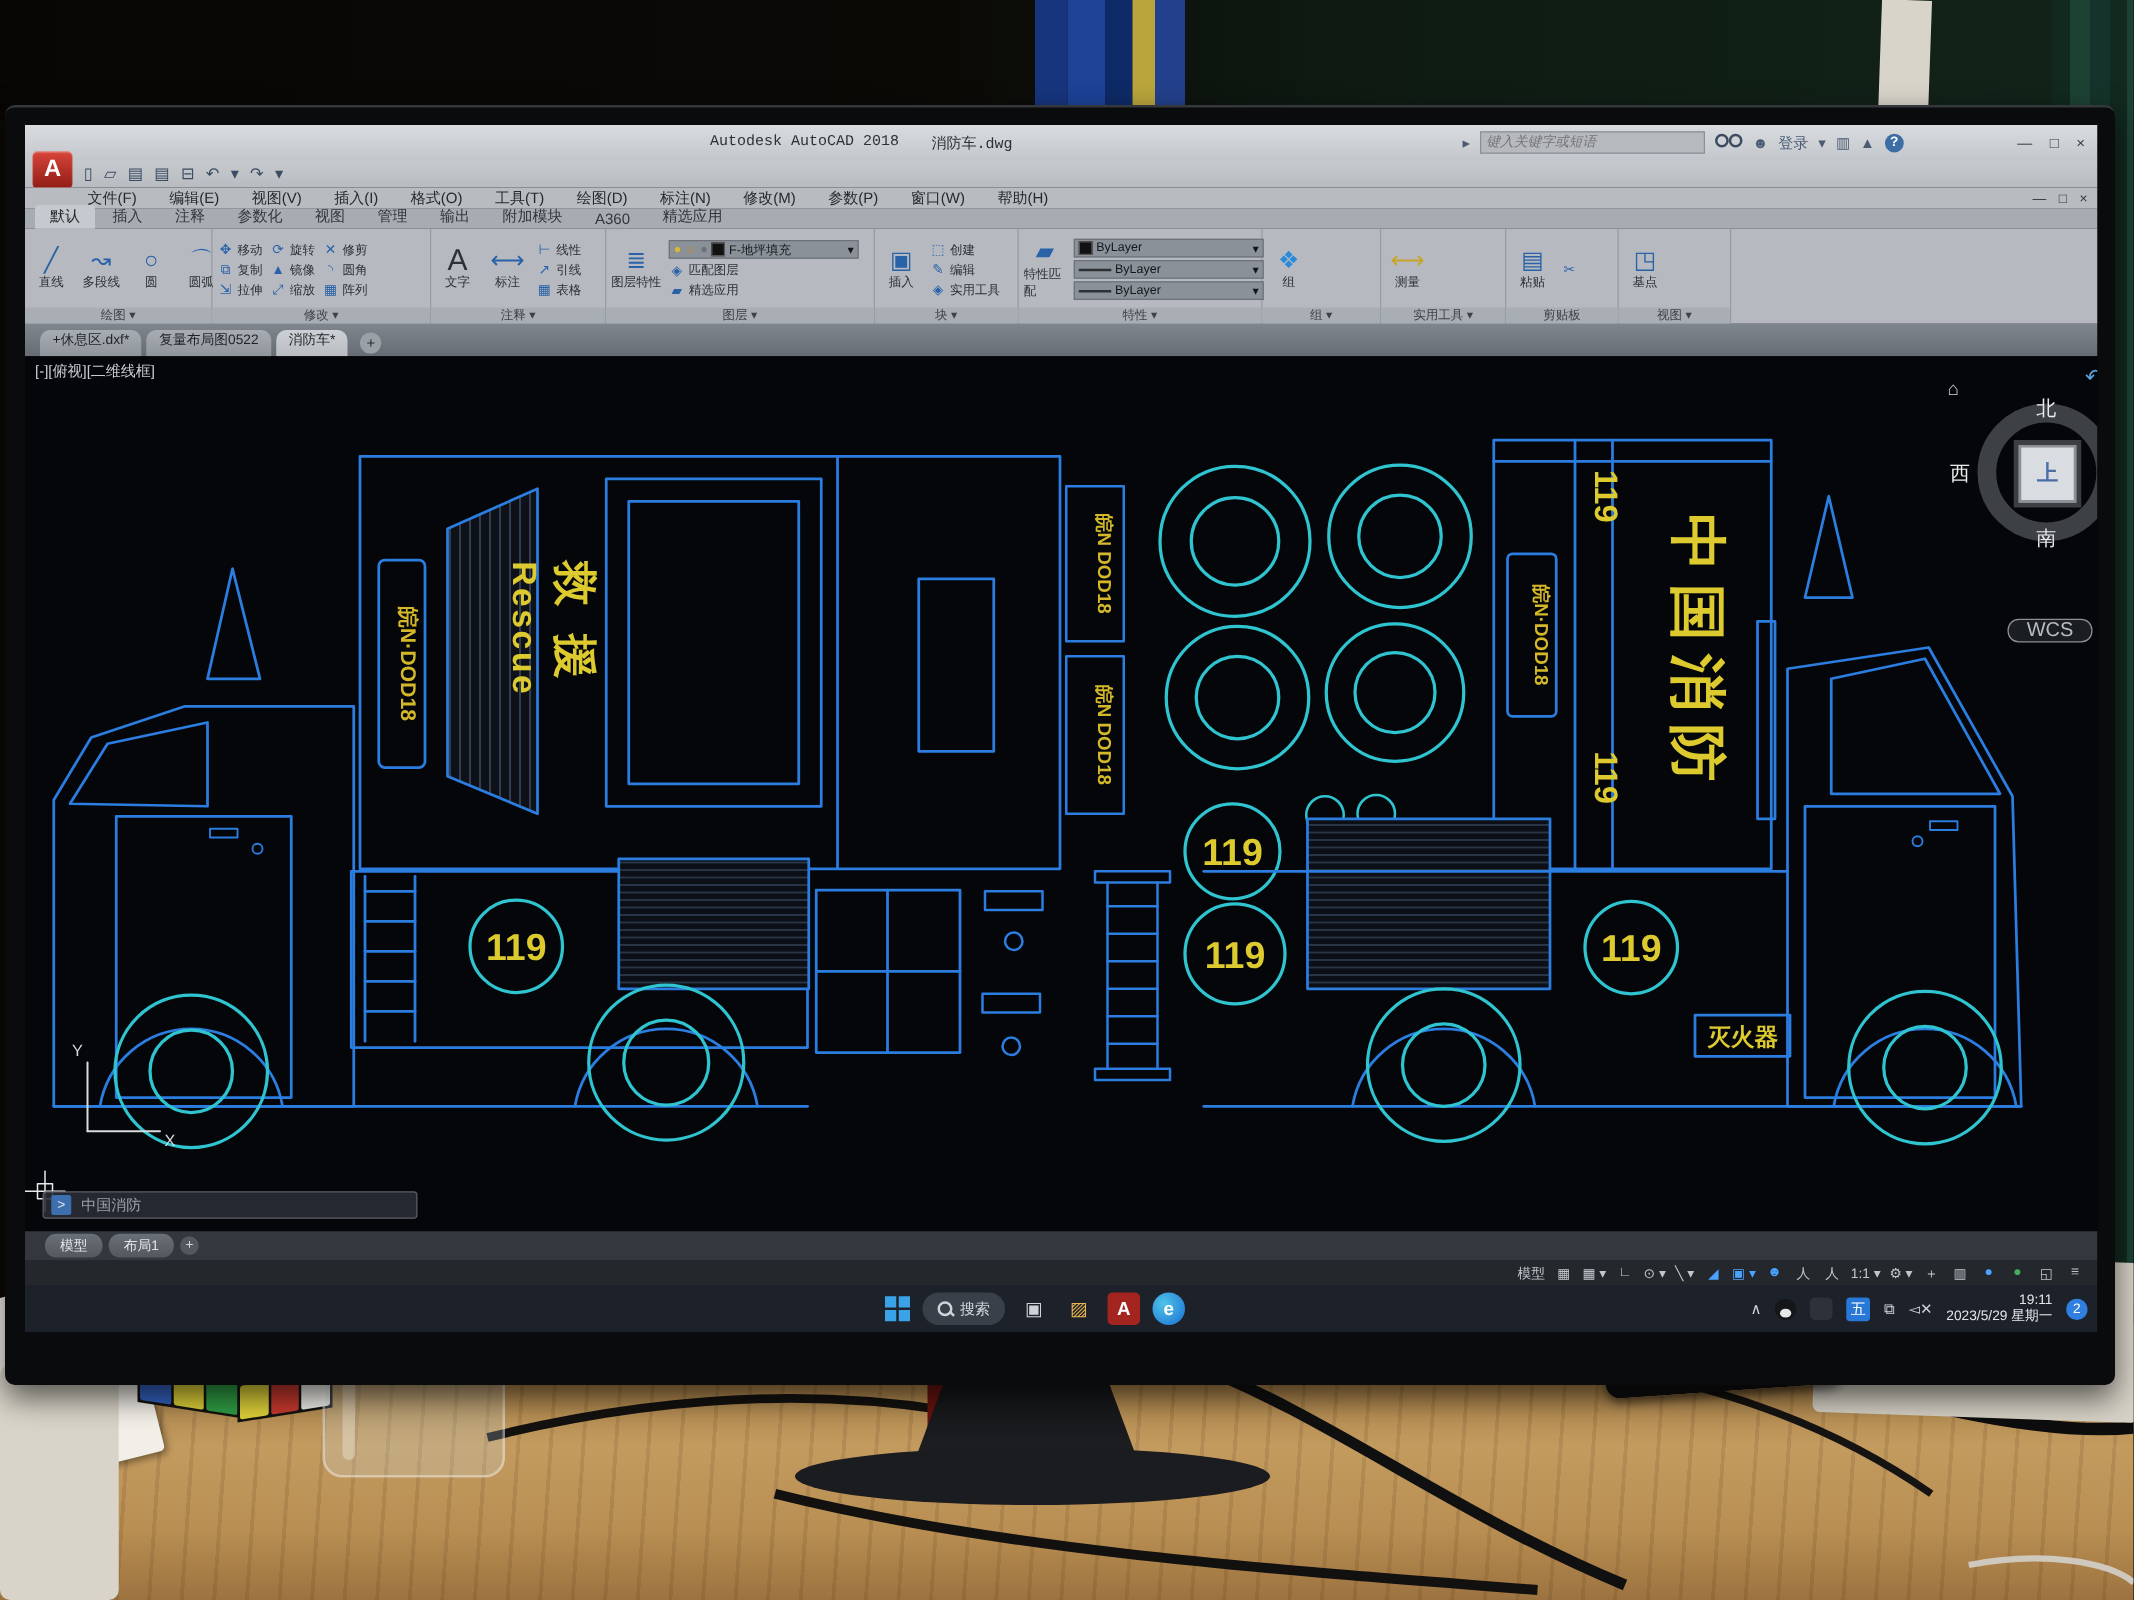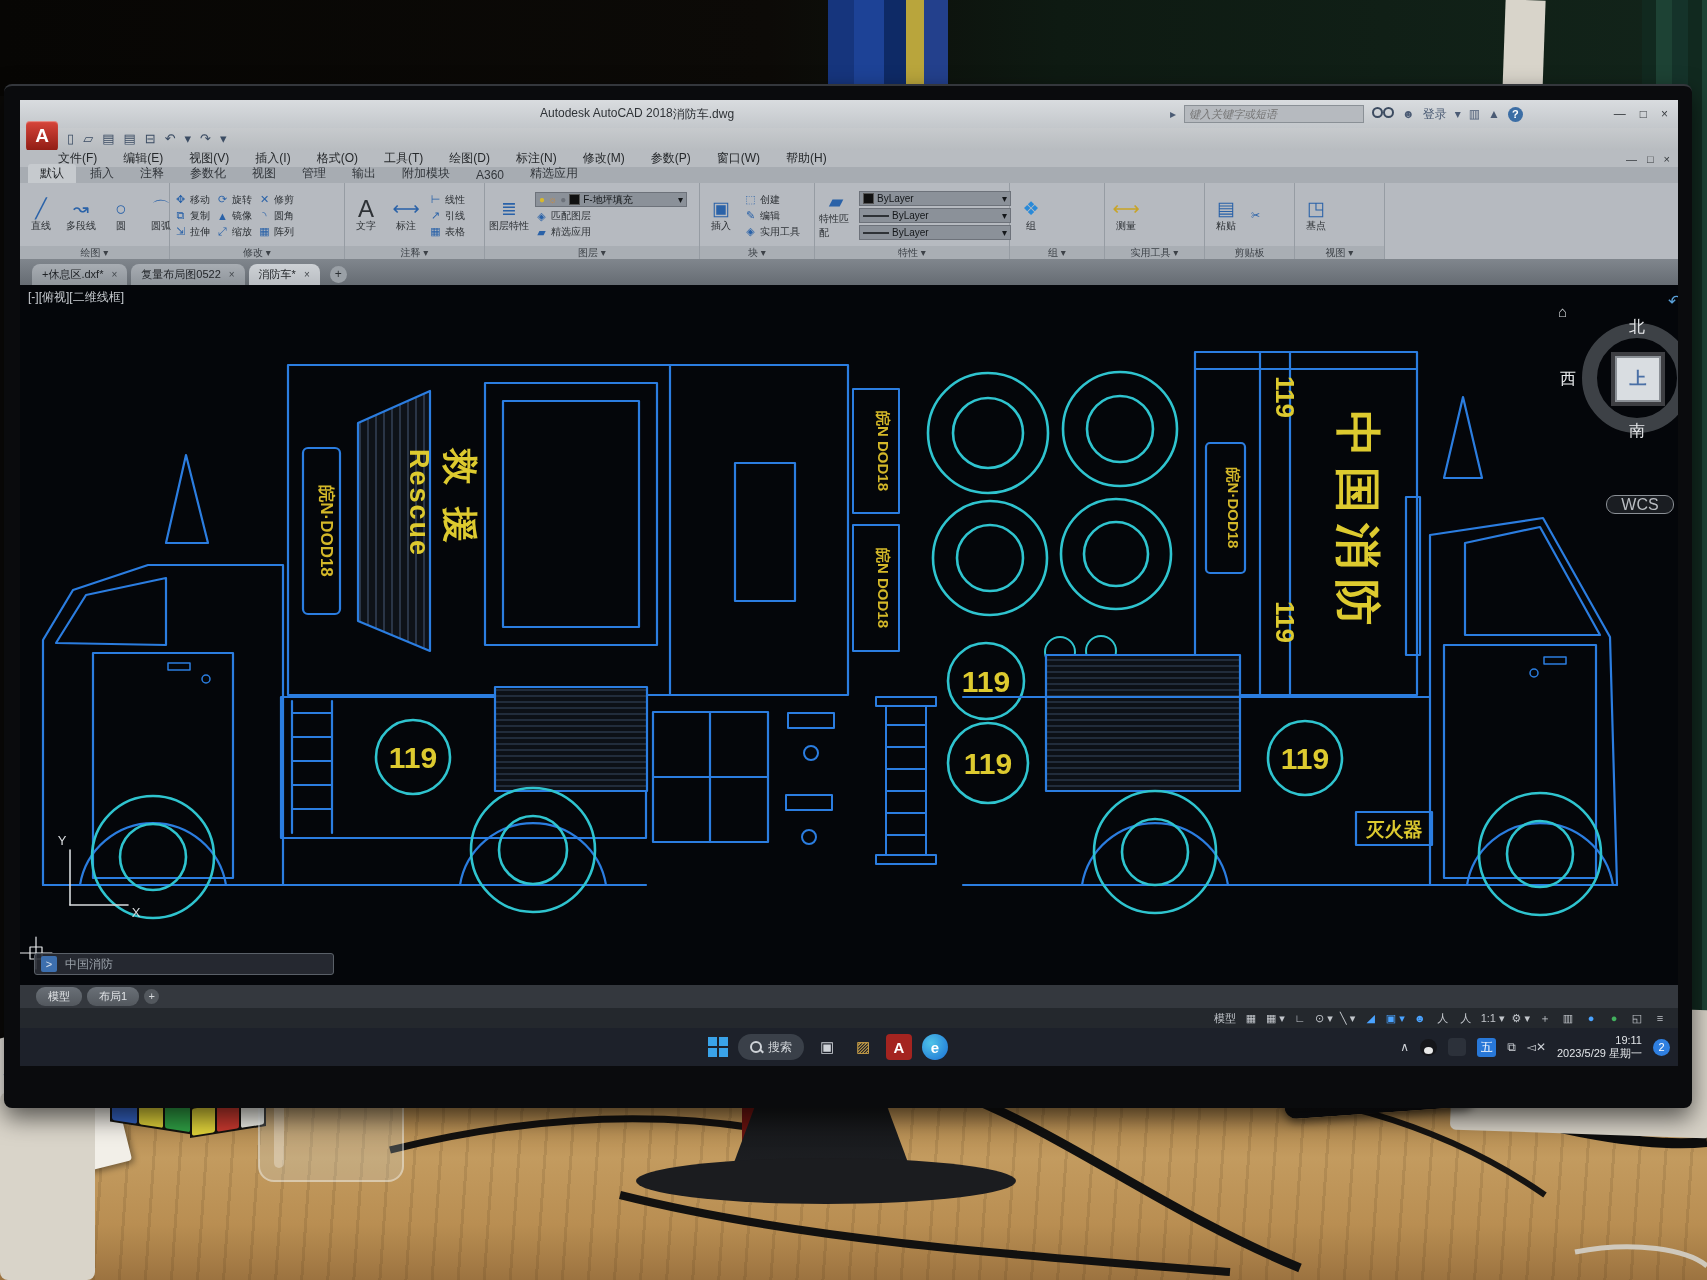--- a/index.html
+++ b/index.html
@@ -44,36 +44,36 @@
     border:2px solid rgba(255,255,255,.38);border-radius:10px 10px 16px 16px;}
   .glass .hl{position:absolute;left:14px;top:6px;width:10px;height:104px;background:rgba(255,255,255,.3);border-radius:6px;}
   
   .monitor{left:4px;top:84px;width:1688px;height:1022px;background:#0a0b0d;border-radius:8px;
     border-top:2px solid #34373c;box-shadow:0 10px 24px rgba(0,0,0,.6);}
   .brand{left:0px;top:1072px;width:1688px;text-align:center;color:#6f7277;font-size:13px;letter-spacing:4px;}
   .screen{left:20px;top:100px;width:1658px;height:966px;background:#05070c;overflow:hidden;}
   
   .titlebar{left:0;top:0;width:1658px;height:28px;background:linear-gradient(180deg,#d9dcdf,#c3c7cb);
     display:flex;align-items:center;font-size:12px;color:#2e3236;}
-  .title-center{position:absolute;left:520px;display:flex;}
+  .title-center{position:absolute;left:548px;display:flex;gap:26px;font-family:Liberation Mono, monospace;}
   .infocenter{position:absolute;left:1150px;display:flex;align-items:center;gap:8px;}
   .ic-search{width:170px;height:16px;background:#b6babf;border:1px solid #8a9096;color:#4b5157;
     font-size:11px;font-style:italic;padding:0 4px;font-family:"Liberation Sans",sans-serif;}
   .ic-ic{color:#4b5b74;font-size:12px;}
   .circ{display:inline-block;width:7px;height:7px;border:2px solid #3c4b60;border-radius:50%;}
   .helpq{display:inline-block;width:15px;height:15px;border-radius:50%;background:#3c6ea5;color:#fff;text-align:center;line-height:15px;font-size:11px;font-weight:bold;}
   .winctl{position:absolute;right:10px;display:flex;gap:14px;color:#3a3e42;font-size:12px;}
   
   .qarow{left:0;top:28px;width:1658px;height:22px;background:linear-gradient(180deg,#c7cacd,#b8bcc0);display:flex;align-items:center;gap:9px;padding-left:6px;box-sizing:border-box;}
   .alogo{width:32px;height:30px;margin-top:-6px;background:linear-gradient(180deg,#d8453a,#8f1c14);border-radius:4px;
     color:#fff;font-weight:bold;font-size:19px;text-align:center;line-height:30px;box-shadow:inset 0 1px 1px rgba(255,255,255,.4);}
   .qa{color:#3b4c63;font-size:13px;line-height:16px;}
   
   .menubar{left:0;top:50px;width:1658px;height:17px;background:#b8bcc1;display:flex;gap:26px;align-items:center;
-    padding-left:38px;font-size:12px;color:#26292c;box-sizing:border-box;}
+    padding-left:50px;font-size:12px;color:#26292c;box-sizing:border-box;}
   .docctl{position:absolute;right:8px;display:flex;gap:10px;font-size:11px;color:#33373b;}
   
   .rtabs{left:0;top:67px;width:1658px;height:16px;background:#a7acb2;display:flex;gap:2px;align-items:flex-end;
     padding-left:8px;font-size:12px;color:#33373c;box-sizing:border-box;}
   .rtab{padding:1px 12px;}
   .rtab.active{background:#c6cace;color:#1f2225;border-radius:3px 3px 0 0;}
   
   .ribbon{left:0;top:83px;width:1658px;height:76px;background:#b6bac0;display:flex;}
   .rp{position:relative;border-right:1px solid #969ca3;box-sizing:border-box;padding:3px 4px 14px;display:flex;align-items:center;gap:6px;}
   .rp-title{position:absolute;bottom:0;left:0;right:0;height:13px;font-size:10px;text-align:center;color:#3c4147;background:#a9aeb4;line-height:13px;}
@@ -83,21 +83,21 @@
   .sm .g{font-size:11px;color:#2a62a8;width:13px;text-align:center;}
   .col{display:flex;flex-direction:column;justify-content:center;gap:2px;}
   .ldrop{display:flex;align-items:center;gap:3px;background:#8b9199;border:1px solid #6d727a;height:15px;
     padding:0 3px;font-size:10px;color:#14171a;width:152px;box-sizing:border-box;}
   .ldrop .fill{flex:1;}
   .swatch{display:inline-block;width:9px;height:9px;background:#111;border:1px solid #555;}
   .lineg{display:inline-block;width:26px;height:2px;background:#2e3236;}
   
   .doctabs{left:0;top:159px;width:1658px;height:26px;background:linear-gradient(180deg,#80868d,#666c73);display:flex;align-items:flex-end;padding-left:12px;gap:4px;box-sizing:border-box;}
   .dtab{height:21px;display:flex;align-items:center;gap:8px;background:linear-gradient(180deg,#a8adb3,#8f959b);
-    border-radius:8px 8px 0 0;padding:0 10px;font-size:11px;color:#1f2226;}
+    border-radius:8px 8px 0 0;padding:0 10px;font-size:11px;color:#1f2226;flex-direction:column;}
   .dtab.active{background:linear-gradient(180deg,#cdd1d5,#b9bdc2);}
   .dtab .x{color:#43484d;font-size:10px;}
   .dplus{width:17px;height:17px;border-radius:50%;background:#9aa0a6;color:#2c3034;text-align:center;line-height:17px;font-size:12px;margin-left:6px;margin-bottom:2px;}
   
   .canvas{left:0;top:185px;width:1658px;height:700px;background:#04060a;overflow:hidden;}
   .vplabel{position:absolute;left:8px;top:4px;color:#c9cdd2;font-size:12px;}
   .cmdbar{position:absolute;left:14px;bottom:10px;width:300px;height:22px;background:rgba(42,46,54,.88);
     border:1px solid #5a6068;border-radius:3px;display:flex;align-items:center;gap:8px;padding:0 6px;box-sizing:border-box;}
   .cmdbar .ci{width:16px;height:16px;background:#3d6fae;border-radius:2px;color:#dce4ee;font-size:11px;text-align:center;line-height:16px;}
   .cmdbar .ct{color:#9aa1a9;font-size:12px;}

